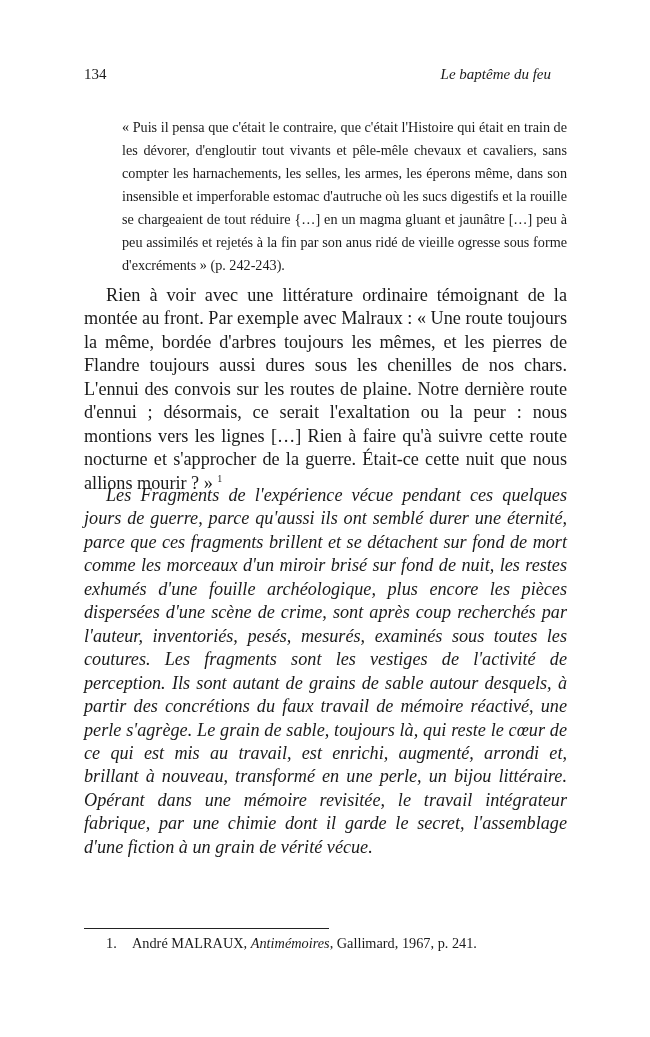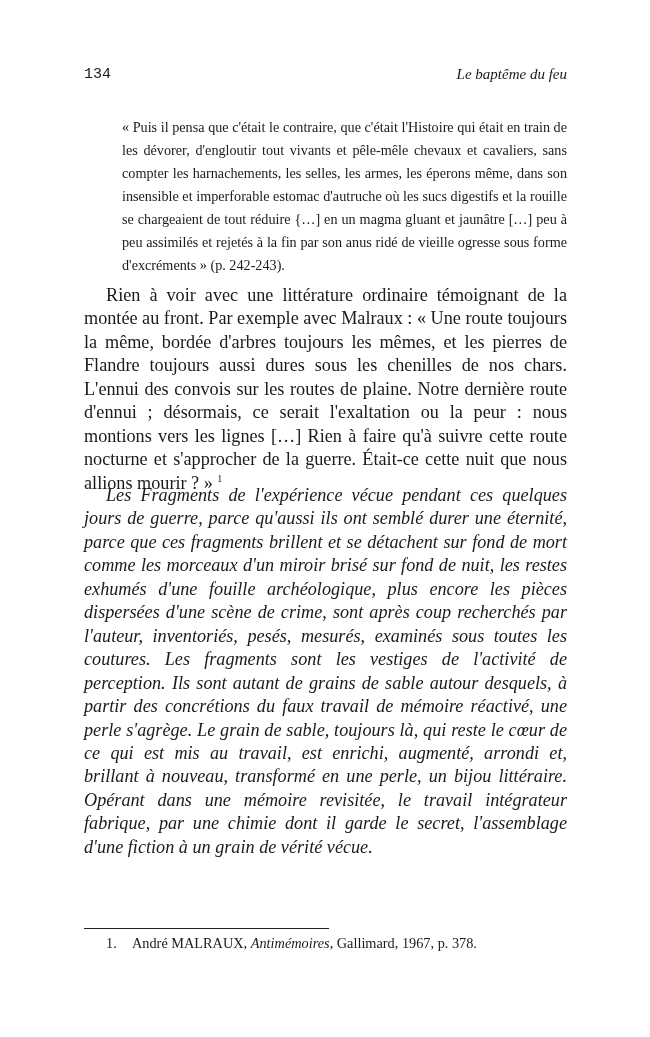--- a/index.html
+++ b/index.html
@@ -1,20 +1,20 @@
 <!DOCTYPE html>
 <html><head>
 <meta charset="utf-8">
 <style>
   html, body { margin: 0; padding: 0; background: #ffffff; }
   body { width: 650px; height: 1037px; position: relative; overflow: hidden; color: #1a1a1a; font-family: "Liberation Serif", "DejaVu Serif", serif; }
   .page { position: absolute; left: 84px; top: 0; width: 483px; }
   .header { position: absolute; top: 66px; left: 0; width: 483px; height: 20px; font-size: 15px; }
-  .header .num { position: absolute; left: 0; top: 0; font-family: Liberation Mono, monospace; }
-  .header .title { position: absolute; right: 0; top: 0; font-style: italic; }
+  .header .num { position: absolute; left: 0; top: 0; }
+  .header .title { position: absolute; right: 16px; top: 0; font-style: italic; }
   .quote { position: absolute; top: 116px; left: 38px; width: 445px; font-size: 14.2px; line-height: 23px; text-align: justify; }
   .para { position: absolute; left: 0; width: 483px; font-size: 18.2px; line-height: 23.45px; text-align: justify; text-indent: 22px; }
   .p1 { top: 284px; }
   .p2 { top: 484px; font-style: italic; }
   sup { font-size: 10px; line-height: 0; vertical-align: 7px; }
   .rule { position: absolute; top: 928px; left: 0; width: 245px; height: 1px; background: #222; }
   .footnote { position: absolute; top: 934px; left: 22px; font-size: 14.3px; line-height: 19px; }
   .footnote .fn-num { display: inline-block; width: 26px; }
   .footnote i { font-style: italic; }
 </style>
@@ -29,15 +29,15 @@
   </div>
 
   <div class="quote">« Puis il pensa que c'était le contraire, que c'était l'Histoire qui était en train de les dévorer, d'engloutir tout vivants et pêle-mêle chevaux et cavaliers, sans compter les harnachements, les selles, les armes, les éperons même, dans son insensible et imperforable estomac d'autruche où les sucs digestifs et la rouille se chargeaient de tout réduire {…] en un magma gluant et jaunâtre […] peu à peu assimilés et rejetés à la fin par son anus ridé de vieille ogresse sous forme d'excréments » (p. 242-243).</div>
 
   <div class="para p1"><span>Rien à voir avec une littérature ordinaire témoignant de la montée au front. Par exemple avec Malraux : « Une route toujours la même, bordée d'arbres toujours les mêmes, et les pierres de Flandre toujours aussi dures sous les chenilles de nos chars. L'ennui des convois sur les routes de plaine. Notre dernière route d'ennui ; désormais, ce serait l'exaltation ou la peur : nous montions vers les lignes […] Rien à faire qu'à suivre cette route nocturne et s'approcher de la guerre. Était-ce cette nuit que nous allions mourir ? »</span> <sup>1</sup></div>
 
   <div class="para p2"><span>Les Fragments de l'expérience vécue pendant ces quelques jours de guerre, parce qu'aussi ils ont semblé durer une éternité, parce que ces fragments brillent et se détachent sur fond de mort comme les morceaux d'un miroir brisé sur fond de nuit, les restes exhumés d'une fouille archéologique, plus encore les pièces dispersées d'une scène de crime, sont après coup recherchés par l'auteur, inventoriés, pesés, mesurés, examinés sous toutes les coutures. Les fragments sont les vestiges de l'activité de perception. Ils sont autant de grains de sable autour desquels, à partir des concrétions du faux travail de mémoire réactivé, une perle s'agrège. Le grain de sable, toujours là, qui reste le cœur de ce qui est mis au travail, est enrichi, augmenté, arrondi et, brillant à nouveau, transformé en une perle, un bijou littéraire. Opérant dans une mémoire revisitée, le travail intégrateur fabrique, par une chimie dont il garde le secret, l'assemblage d'une fiction à un grain de vérité vécue.</span></div>
 
   <div class="rule"></div>
 
-  <div class="footnote"><span class="fn-num">1.</span><span>André MALRAUX, </span><i>Antimémoires</i><span>, Gallimard, 1967, p. 378.</span></div>
+  <div class="footnote"><span class="fn-num">1.</span><span>André MALRAUX, </span><i>Antimémoires</i><span>, Gallimard, 1967, p. 241.</span></div>
 
 </div>
 
 </body></html>

